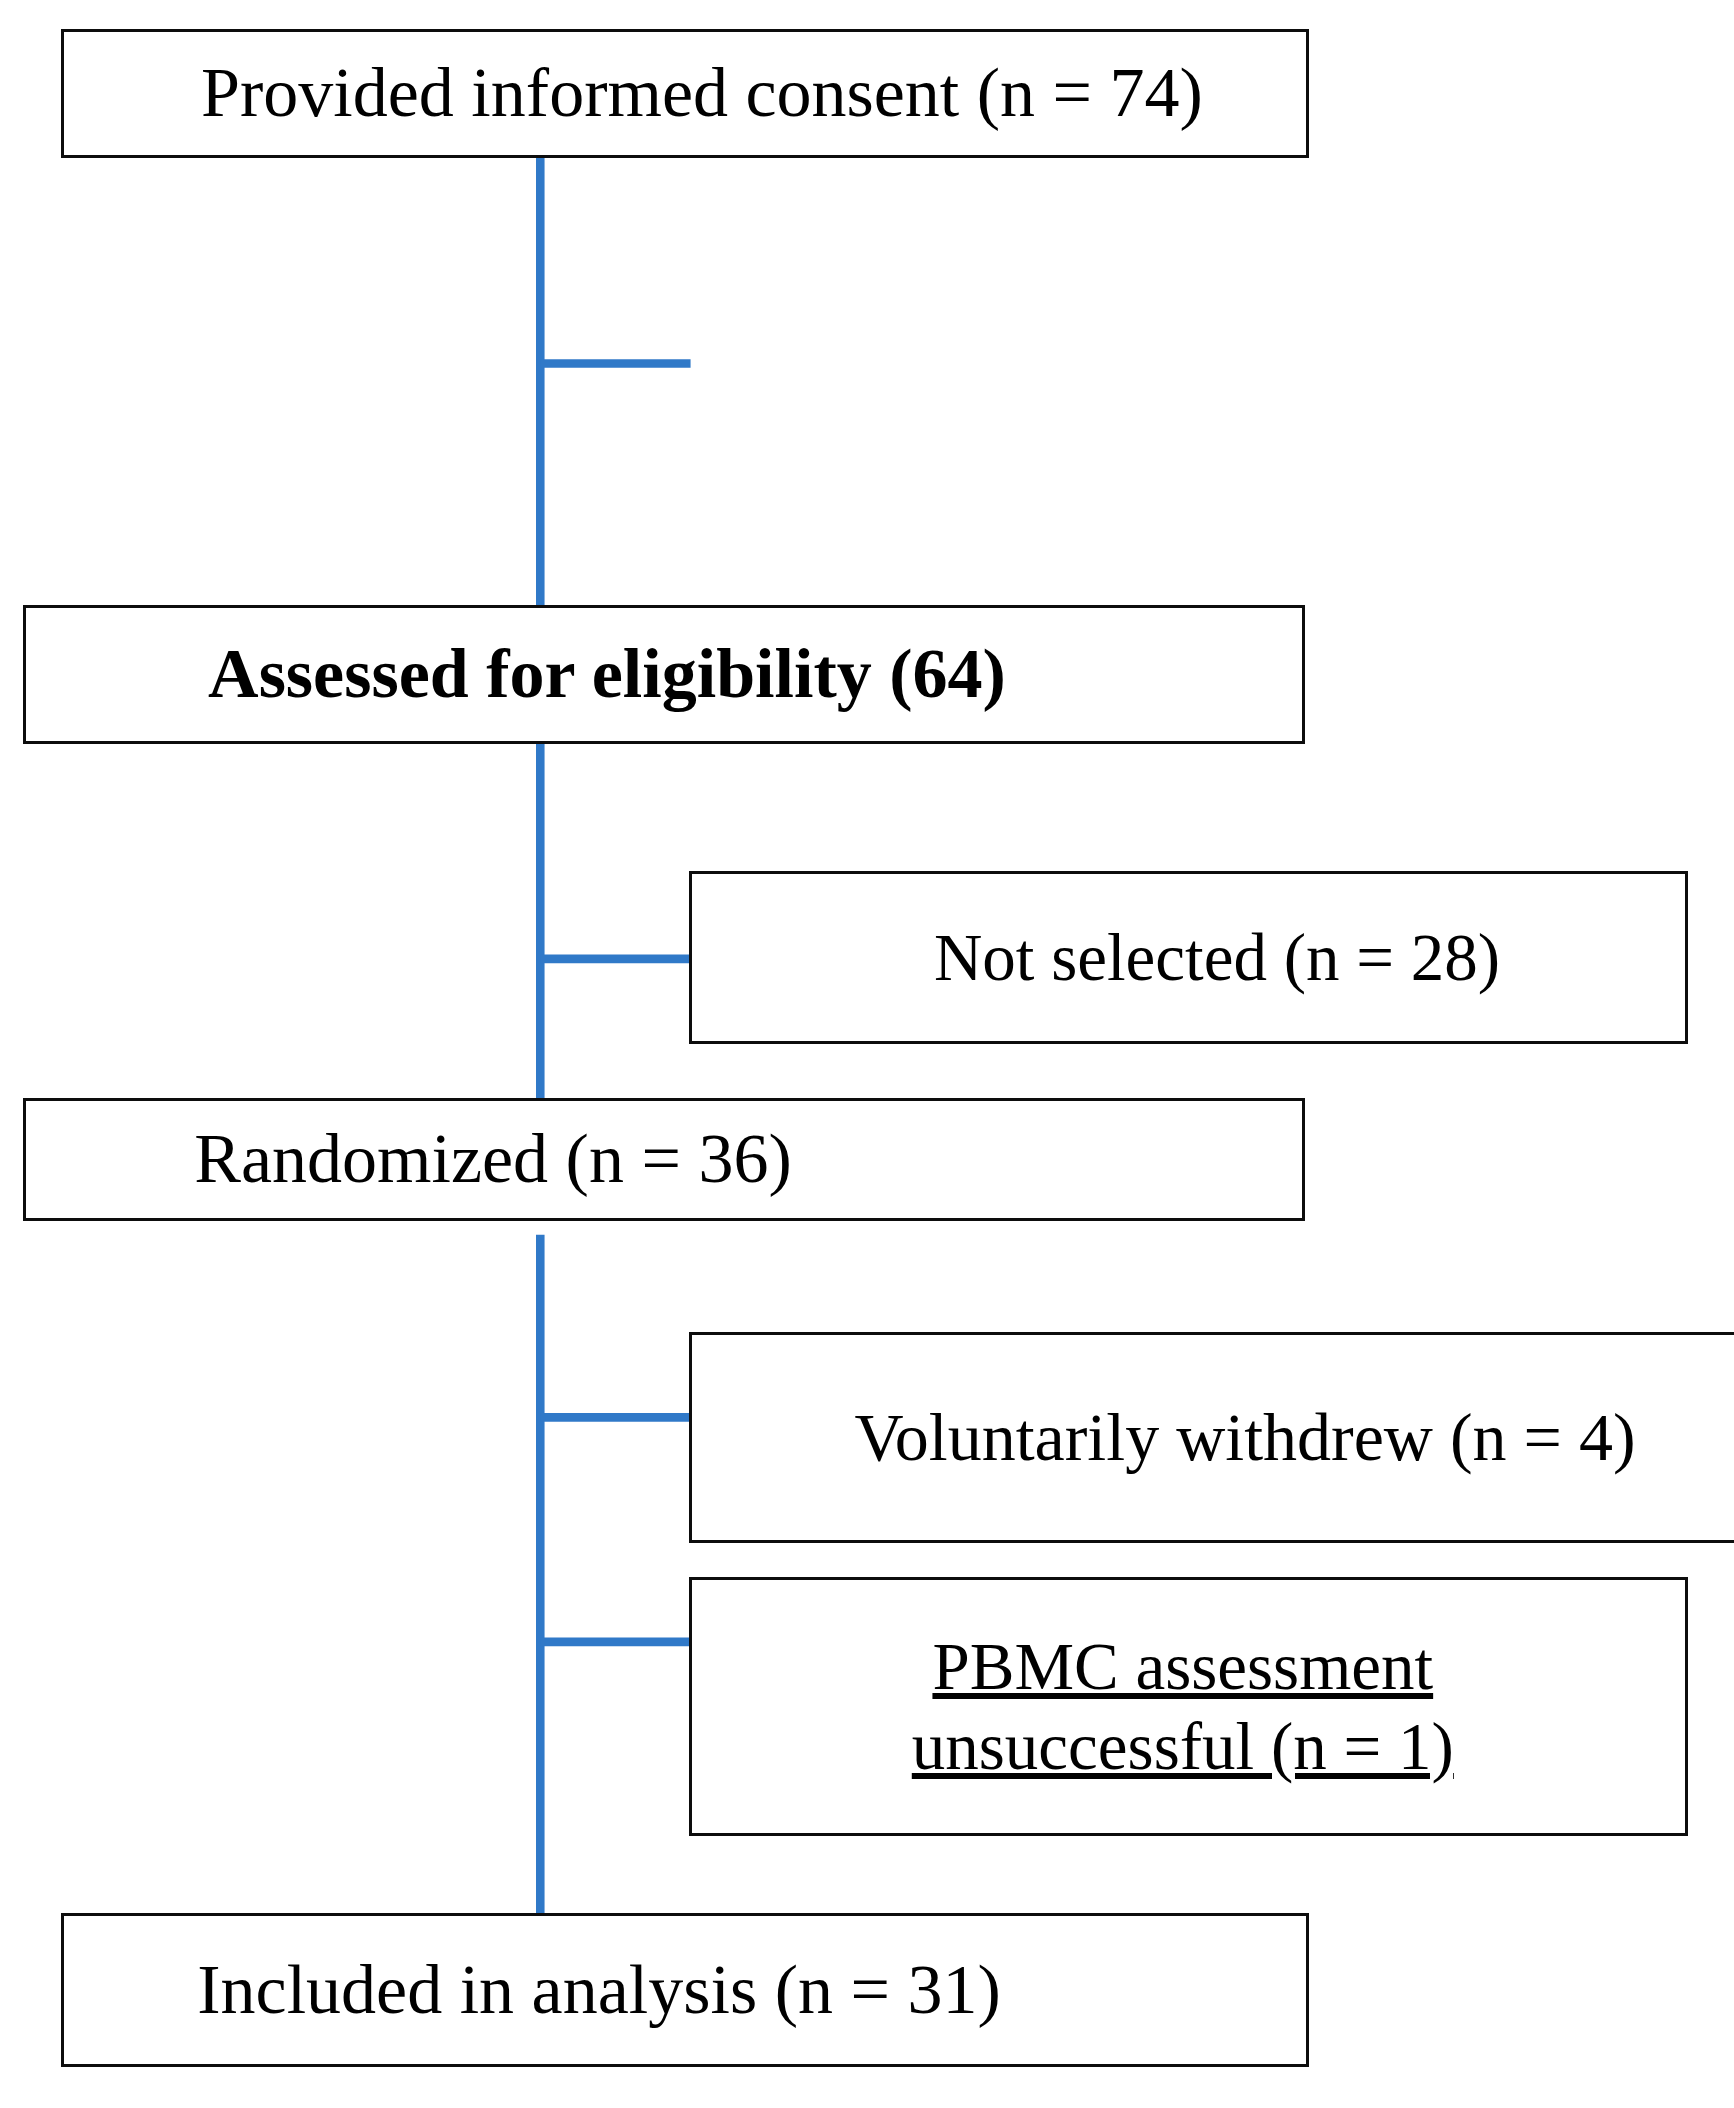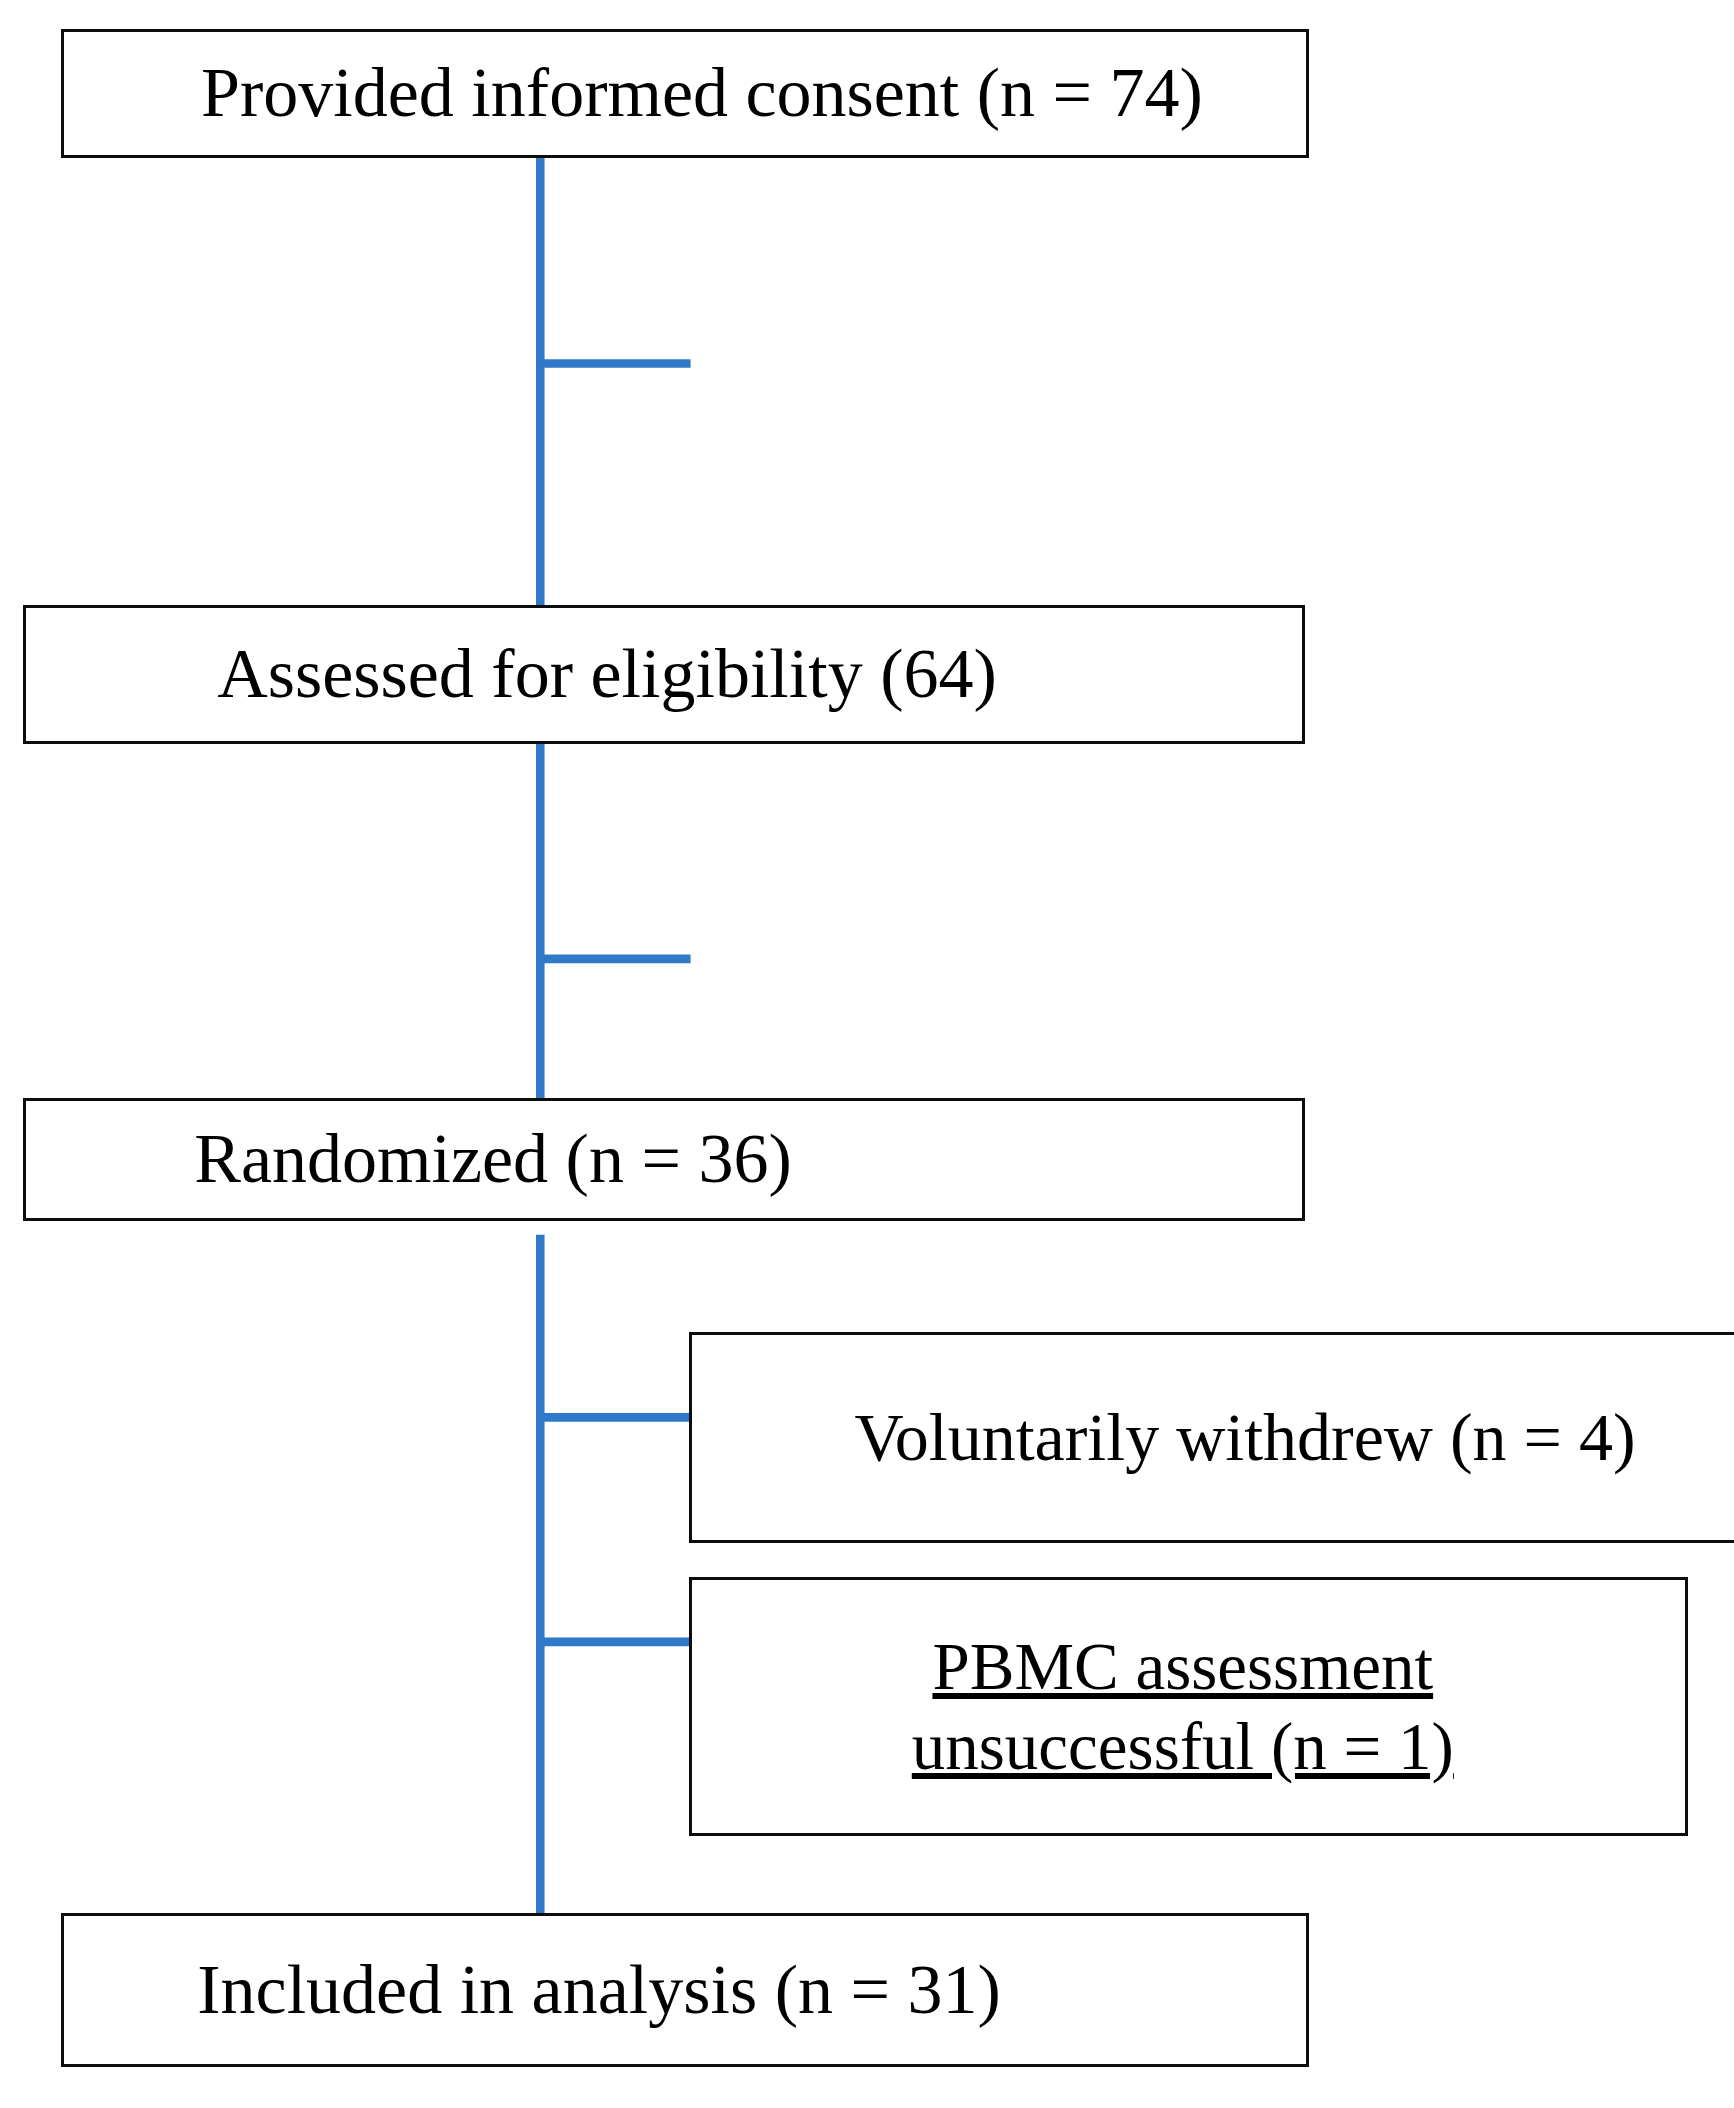--- a/index.html
+++ b/index.html
@@ -63,21 +63,21 @@
   #node-not-participate{ left: 689px; top: 253px;  width: 999px; height: 243px; }
   #node-eligibility    { left: 23px;  top: 605px;  width: 1282px; height: 139px; }
   #node-not-selected   { left: 689px; top: 871px;  width: 999px; height: 173px; }
   #node-randomized     { left: 23px;  top: 1098px; width: 1282px; height: 123px; }
   #node-withdrew       { left: 689px; top: 1332px; width: 1112px; height: 211px; }
   #node-pbmc           { left: 689px; top: 1577px; width: 999px; height: 259px; }
   #node-included       { left: 61px;  top: 1913px; width: 1248px; height: 154px; }
 
   
   #node-consent .node-text       { transform: translateX(17px); }
-  #node-eligibility .node-text   { transform: translateX(-57px); }
+  #node-eligibility .node-text   { transform: translateX(-57px); font-weight: bold; }
   #node-randomized .node-text    { transform: translateX(-171px); }
   #node-included .node-text      { transform: translateX(-86px); }
   #node-not-selected .node-text  { transform: translateX(28.5px); }
   #node-withdrew .node-text      { font-size: 68px; }
   #node-not-participate .node-text { transform: translateX(23px); }
   #node-pbmc .node-text          { transform: translateX(-5.7px); }
 </style>
 </head>
 <body>
 
@@ -104,20 +104,23 @@
 
   <div class="node main" id="node-consent" style="border-color: rgb(13, 13, 13);">
     <span class="node-text">Provided informed consent (n = 74)</span>
   </div>
 
 
   <div class="node main" id="node-eligibility" style="border-color: rgb(13, 13, 13);">
     <span class="node-text">Assessed for eligibility (64)</span>
   </div>
 
+  <div class="node exclusion" id="node-not-selected" style="border-color: rgb(13, 13, 13);">
+    <span class="node-text">Not selected (n = 28)</span>
+  </div>
 
   <div class="node main" id="node-randomized" style="border-color: rgb(13, 13, 13);">
     <span class="node-text">Randomized (n = 36)</span>
   </div>
 
   <div class="node exclusion" id="node-withdrew" style="border-color: rgb(13, 13, 13);">
     <span class="node-text">Voluntarily withdrew (n = 4)</span>
   </div>
 
   <div class="node exclusion" id="node-pbmc" style="border-color: rgb(13, 13, 13); text-decoration: underline;">

